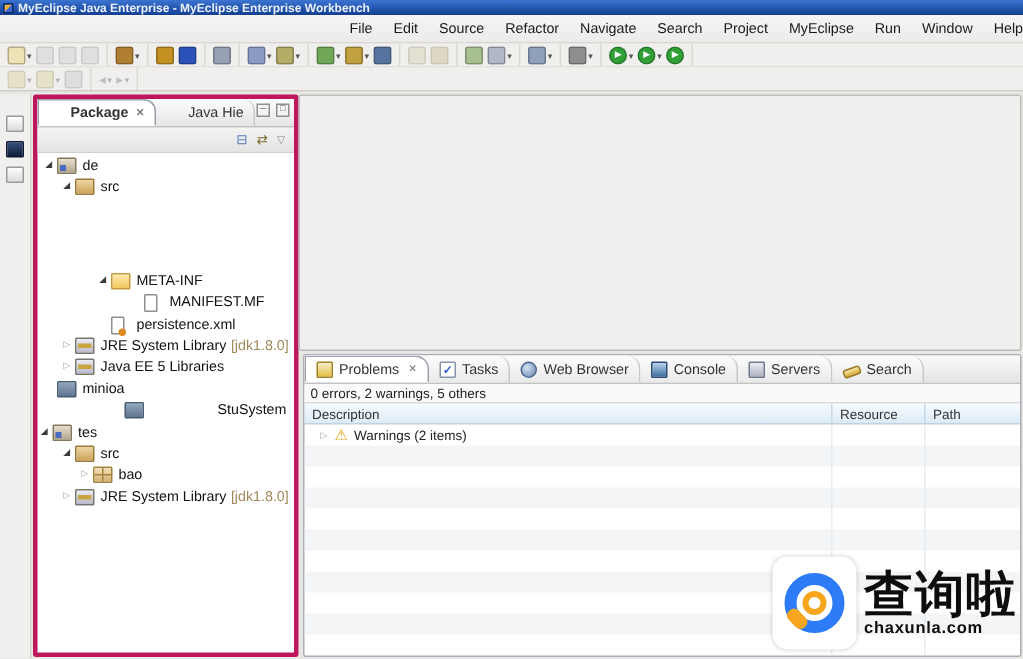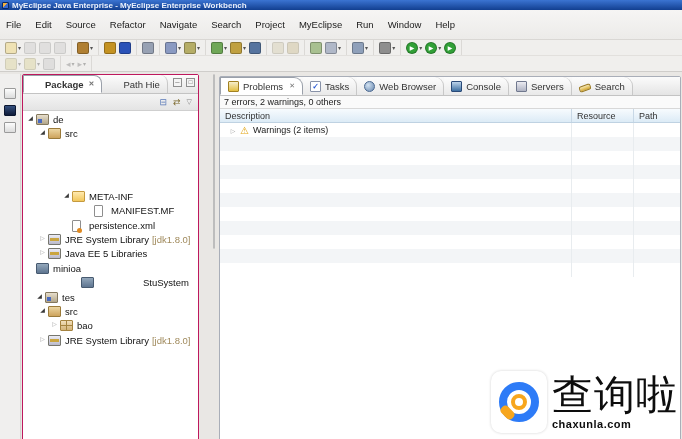--- a/index.html
+++ b/index.html
@@ -5,21 +5,21 @@
   * { box-sizing: border-box; margin: 0; padding: 0; }
   html,body { width:682px; height:439px; overflow:hidden; }
   body { font-family:"Liberation Sans", sans-serif; font-size:9.5px; color:#222; background:#e9e7e4; }
   .window { position:relative; width:682px; height:439px; background:#e9e7e4; overflow:hidden; }
 
   
   .titlebar { height:10px; background:linear-gradient(#3b74d2,#123f90); display:flex; align-items:center; padding-left:2px; color:#eaf0fb; font-size:8px; font-weight:bold; white-space:nowrap; overflow:hidden; }
   .app-icon { width:7px; height:7px; margin-right:3px; border-radius:1px; background:linear-gradient(135deg,#f0b040 0 50%,#3a6ad0 50% 100%); border:1px solid #0a2a66; flex:0 0 7px; }
 
   
-  .menubar { height:30px; background:linear-gradient(#f6f5f4,#ecebe9); border-bottom:1px solid #d9d7d4; display:flex; align-items:center; gap:14px; padding-left:6px; font-size:9.5px; color:#1a1a1a; }
+  .menubar { height:19px; background:linear-gradient(#f6f5f4,#ecebe9); border-bottom:1px solid #d9d7d4; display:flex; align-items:center; gap:14px; padding-left:6px; font-size:9.5px; color:#1a1a1a;justify-content:flex-end; }
   .menu-item { cursor:default; }
 
   
   .toolbar { background:#f0efed; display:flex; align-items:center; }
   .toolbar.row1 { height:16px; border-bottom:1px solid #e2e0dd; }
   .toolbar.row2 { height:16px; border-bottom:1px solid #cfcdca; }
   .tgroup { display:flex; align-items:center; gap:3px; padding:0 5px; height:100%; border-right:1px solid #dbd9d6; }
   .tbtn { display:flex; align-items:center; gap:1px; }
   .tbtn.disabled { opacity:.4; }
   .ticon { width:12px; height:12px; border-radius:2px; display:inline-block; border:1px solid rgba(0,0,0,.25); font-size:6px; color:#fff; text-align:center; line-height:11px; }
@@ -28,21 +28,21 @@
   .dd { font-size:6px; color:#555; }
 
   
   .main { position:relative; display:flex; height:379px; padding-top:2px; }
 
   .fastview { width:21px; background:#f0efee; border-right:1px solid #d5d3d0; display:flex; flex-direction:column; align-items:center; padding-top:14px; gap:6px; }
   .fv-icon { width:12px; height:11px; border:1px solid #9a9a9a; background:linear-gradient(#fdfdfd,#dcdcdc); border-radius:1px; }
   .fv-icon.dark { background:linear-gradient(#35507e,#101c3a); border-color:#0c1730; }
 
   
-  .pkg-panel { width:177px; margin:0 0 2px 1px; background:#fff; border:1px solid #be185d; border-radius:2px; display:flex; flex-direction:column; }
+  .pkg-panel { width:177px; margin:0 0 2px 1px; background:#fff; border:3px solid #be185d; border-radius:2px; display:flex; flex-direction:column; }
   .ptab-row { height:19px; background:linear-gradient(#fcfcfc,#e6e6e6); border-bottom:1px solid #c3c3c3; display:flex; align-items:flex-end; position:relative; }
   .ptab { height:18px; display:flex; align-items:center; gap:3px; padding:0 7px; font-size:9.5px; color:#333; border-right:1px solid #c8c8c8; border-top-right-radius:8px; }
   .ptab.selected { background:#fff; border:1px solid #9aa0aa; border-bottom-color:#fff; font-weight:bold; }
   .winbtns { position:absolute; right:3px; top:3px; display:flex; gap:4px; }
   .winbtn { width:9px; height:9px; border:1px solid #8f8f8f; background:#f4f4f4; font-size:6px; line-height:7px; text-align:center; color:#555; }
   .view-toolbar { height:17px; background:linear-gradient(#f4f4f4,#e4e4e4); border-bottom:1px solid #cfcfcf; display:flex; justify-content:flex-end; align-items:center; gap:6px; padding-right:6px; }
   .vt-glyph { font-size:9px; color:#7d6a2e; }
   .vt-glyph.blue { color:#5a7ab8; }
   .vt-glyph.menu { font-size:7px; color:#888; }
   .tree { flex:1; overflow:hidden; padding-top:3px; }
@@ -59,21 +59,21 @@
   .ti-xml-file { width:9px; flex-basis:9px; height:12px; margin-right:8px; background:#fff; border:1px solid #8e8e8e; }
   .ti-xml-file::after { content:""; position:absolute; right:-2px; bottom:-2px; width:5px; height:5px; border-radius:50%; background:#e08a20; }
   .ti-library { background:linear-gradient(#ececf4,#b9b9cb); border:1px solid #76766e; }
   .ti-library::after { content:""; position:absolute; left:1px; top:3px; right:1px; height:3px; background:#caa53f; }
   .ti-closed-project { background:linear-gradient(#93a7bb,#5e7590); border:1px solid #475a70; }
   .ti-package { background:linear-gradient(#a5833f,#a5833f) 50% 0/1px 100% no-repeat, linear-gradient(#a5833f,#a5833f) 0 50%/100% 1px no-repeat, linear-gradient(#f2dfbb,#d3b377); border:1px solid #a5833f; }
   .tlabel { color:#111; }
   .tdec { color:#a08a5c; margin-left:3px; }
 
   
-  .right { flex:1; display:flex; flex-direction:row; margin-left:14px; }
+  .right { flex:1; display:flex; flex-direction:column; margin-left:0; }
   .editor-area { height:175px; background:#efefee; border:1px solid #bdbdbd; border-radius:2px; margin-right:1px; }
 
   .prob-panel { flex:1; margin:2px 1px 2px 3px; background:#fff; border:1px solid #a9aeb8; border-radius:2px; display:flex; flex-direction:column; position:relative; }
   .btab-row { height:19px; background:linear-gradient(#fbfbfb,#e4e4e4); border-bottom:1px solid #c3c3c3; display:flex; align-items:flex-end; }
   .btab { height:18px; display:flex; align-items:center; gap:4px; padding:0 7px; color:#333; border-right:1px solid #c8c8c8; border-top-right-radius:9px; background:linear-gradient(#fdfdfd,#e9e9e9); }
   .btab.selected { background:#fff; border:1px solid #9aa0aa; border-bottom-color:#fff; }
   .tico { width:11px; height:11px; flex:0 0 auto; border-radius:1px; }
   .tico-problems { background:linear-gradient(#f6eecb,#e3bf41); border:1px solid #a28122; }
   .tico-tasks { background:#fff; border:1px solid #8892a8; color:#2a5ad4; font-size:8px; line-height:9px; text-align:center; font-weight:bold; }
   .tico-tasks::after { content:"✓"; }
@@ -97,21 +97,21 @@
   .row-arrow { width:10px; margin-left:8px; font-size:6px; color:#a0a0a0; text-align:center; }
   .warn-glyph { color:#e3a81c; font-size:10px; margin:0 4px 0 2px; }
 
   
   .wm { position:absolute; right:4px; bottom:6px; display:flex; align-items:center; }
   .wm-box { width:56px; height:62px; background:#fff; border-radius:10px; box-shadow:0 0 3px rgba(0,0,0,.18); display:flex; align-items:center; justify-content:center; }
   .wm-ring { width:40px; height:40px; border-radius:50%; border:8px solid #2d7bf7; position:relative; background:#fff; }
   .wm-glass { position:absolute; left:4px; top:4px; width:16px; height:16px; border-radius:50%; border:4px solid #f7a61d; }
   .wm-handle { position:absolute; left:-7px; bottom:-3px; width:15px; height:9px; background:#f7a61d; border-radius:4px; transform:rotate(45deg); }
   .wm-text { margin-left:5px; color:#0d0d0d; }
-  .wm-title { font-size:41px; font-weight:normal; letter-spacing:1px; line-height:1.05; }
+  .wm-title { font-size:33px; font-weight:bold; letter-spacing:1px; line-height:1.05; }
   .wm-domain { font-size:11px; font-weight:bold; letter-spacing:.5px; }
 </style>
 </head>
 <body>
 
 <div class="window">
 
   <div class="titlebar">
     <span class="app-icon"></span>
     <span>MyEclipse Java Enterprise - MyEclipse Enterprise Workbench</span>
@@ -268,21 +268,21 @@
 
     <div class="pkg-panel">
       <div class="ptab-row" id="pkg-tabs">
           <div class="ptab selected">
             <span class="tico tico-package-explorer"></span>
             <span>Package</span>
             <span class="tab-close">✕</span>
           </div>
           <div class="ptab">
             <span class="tico tico-type-hierarchy"></span>
-            <span>Path Hie</span>
+            <span>Java Hie</span>
           </div>
           <div class="winbtns">
             <span class="winbtn">─</span>
             <span class="winbtn">□</span>
           </div>
         </div>
       <div class="view-toolbar" id="pkg-viewbar">
           <span class="vt-glyph blue">⊟</span>
           <span class="vt-glyph ">⇄</span>
           <span class="vt-glyph menu">▽</span>
@@ -327,21 +327,21 @@
           <div class="titem" style="padding-left: 3px;">
             <span class="arrow none"></span>
             <span class="tri ti-closed-project"></span>
             <span class="tlabel">minioa</span>
           </div>
           <div class="titem" style="padding-left: 3px; gap: 45px;">
             <span class="arrow none"></span>
             <span class="tri ti-closed-project"></span>
             <span class="tlabel">StuSystem</span>
           </div>
-          <div class="titem" style="padding-left: 0; margin-left: 12px;">
+          <div class="titem" style="padding-left: 0;">
             <span class="arrow expanded">◢</span>
             <span class="tri ti-java-project"></span>
             <span class="tlabel">tes</span>
           </div>
           <div class="titem" style="padding-left: 15px;">
             <span class="arrow expanded">◢</span>
             <span class="tri ti-src-folder"></span>
             <span class="tlabel">src</span>
           </div>
           <div class="titem" style="padding-left: 27px;">
@@ -382,21 +382,21 @@
             </div>
             <div class="btab">
               <span class="tico tico-servers"></span>
               <span>Servers</span>
             </div>
             <div class="btab">
               <span class="tico tico-search"></span>
               <span>Search</span>
             </div>
           </div>
-        <div class="prob-status">7 errors, 2 warnings, 0 others</div>
+        <div class="prob-status">0 errors, 2 warnings, 5 others</div>
         <div class="ptable">
           <div class="phead" id="prob-head">
               <div class="phc c0">Description</div>
               <div class="phc c1">Resource</div>
               <div class="phc c2">Path</div>
             </div>
           <div id="prob-body">
               <div class="prow">
                 <div class="pc c0">
                   <span class="row-arrow">▷</span>

